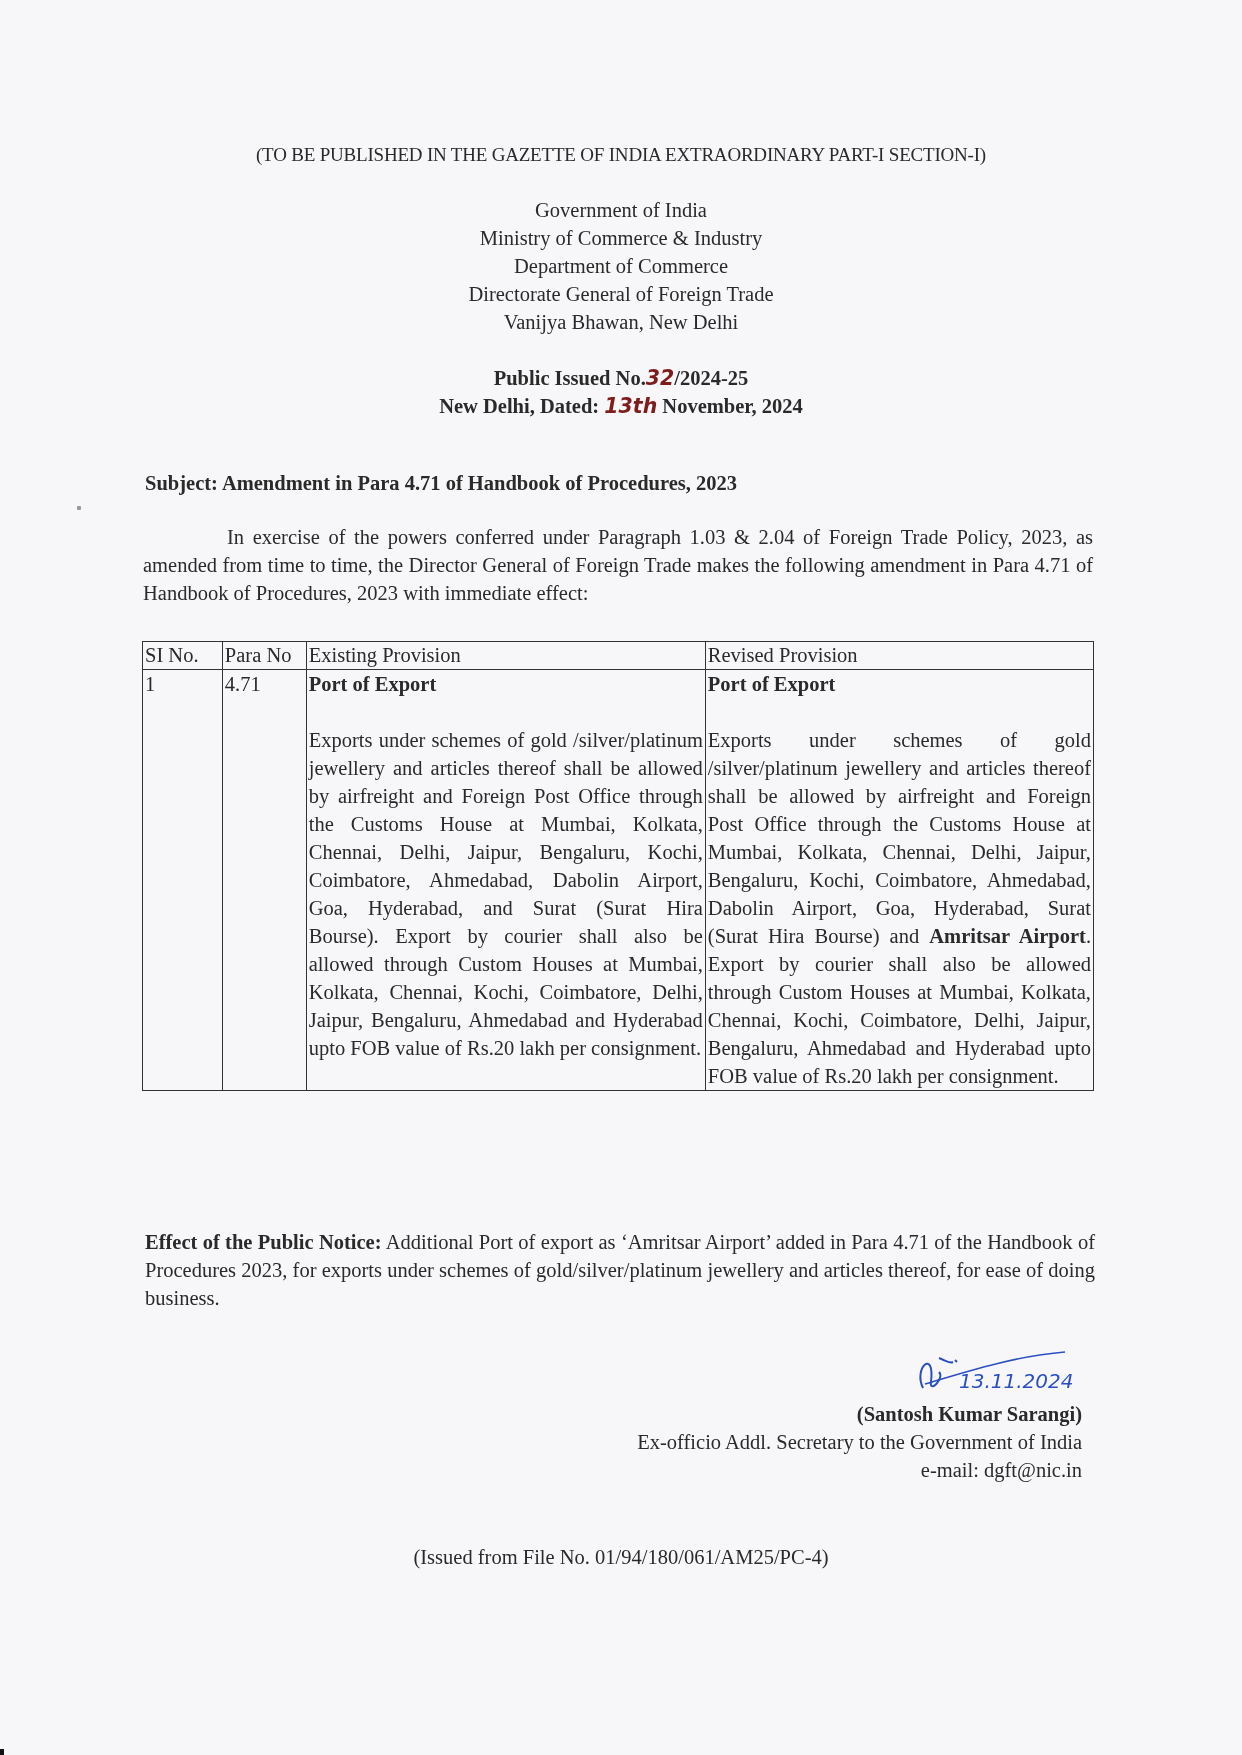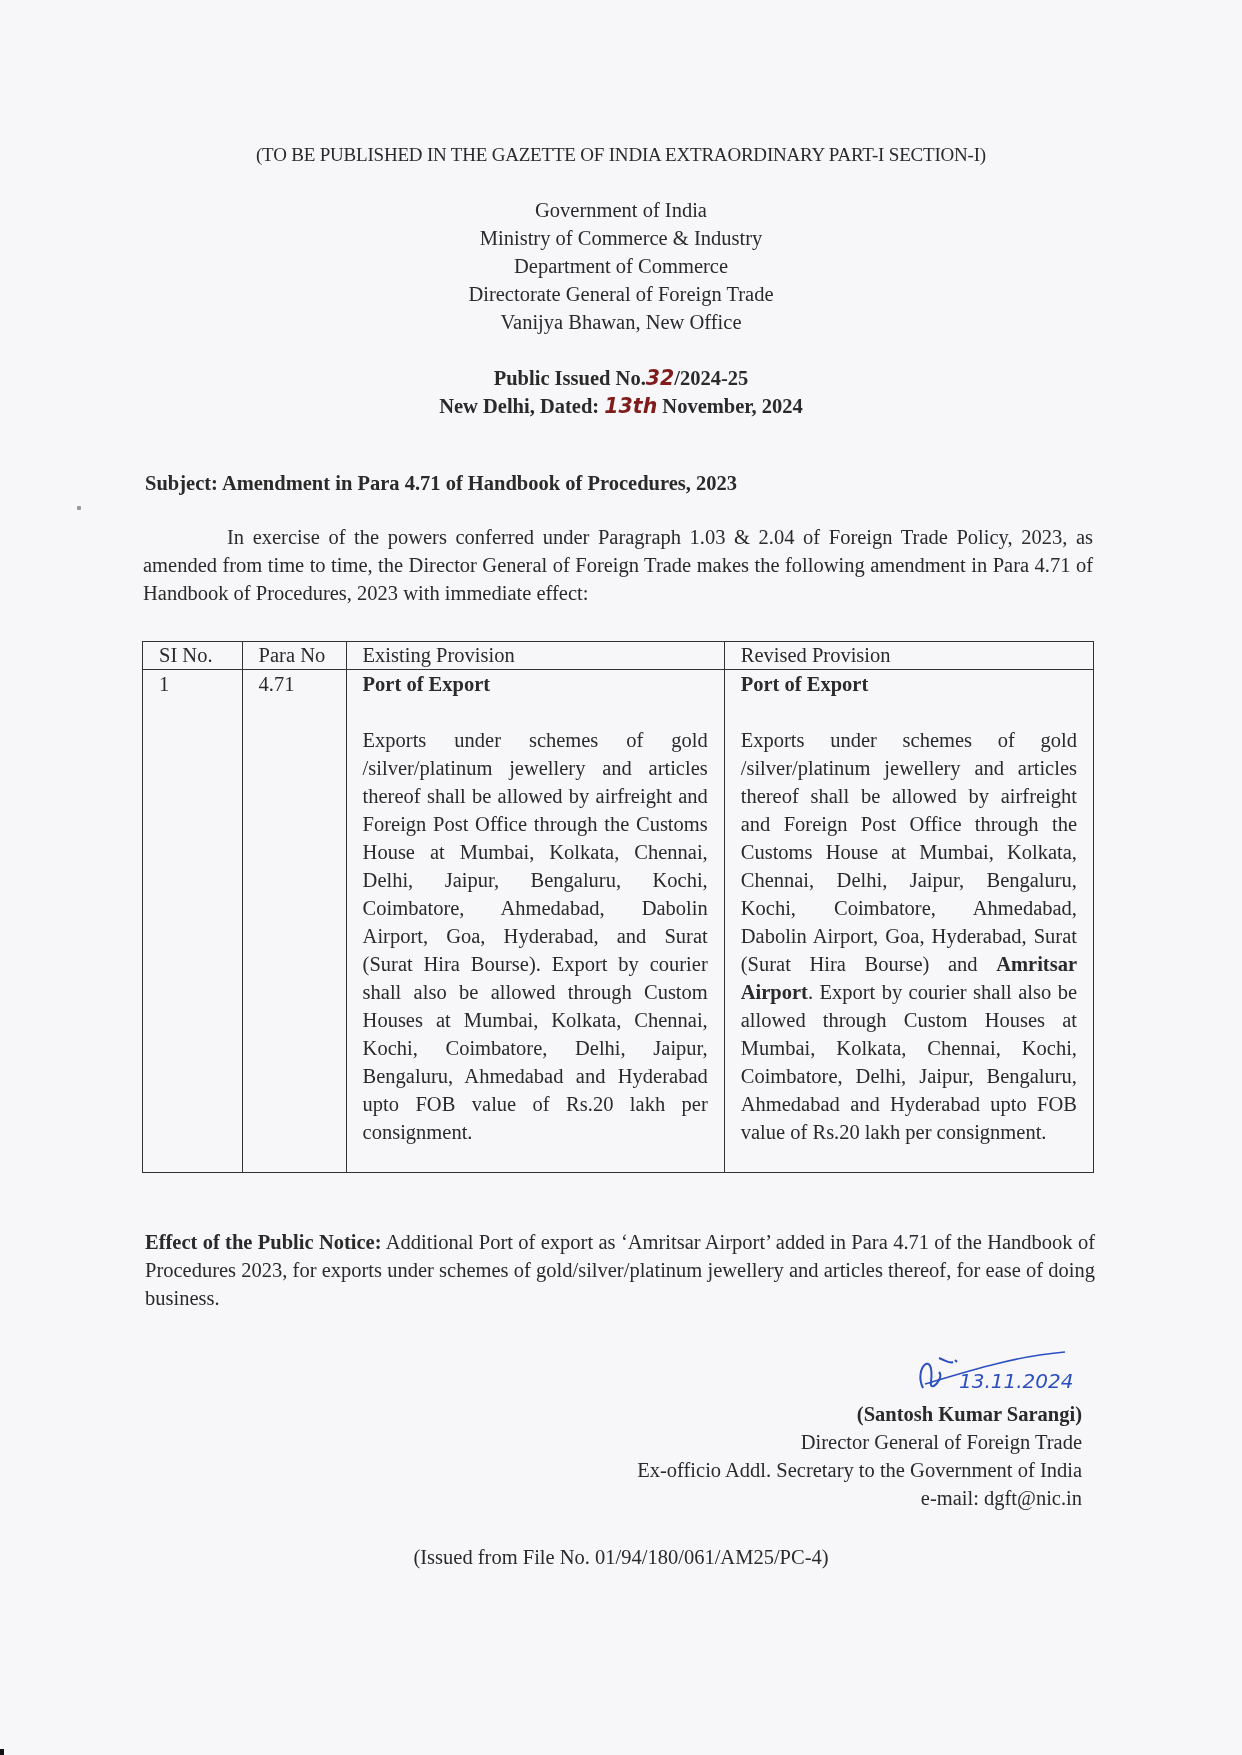--- a/index.html
+++ b/index.html
@@ -13,21 +13,21 @@
   .header-block { left:0; width:1242px; top:196px; font-size:20.5px; line-height:28px; }
   .notice { left:0; width:1242px; top:364px; font-size:20.5px; font-weight:bold; line-height:28px; }
   .hand { color:#7f1d1d; font-family:"DejaVu Sans", sans-serif; font-weight:bold; font-style:italic; }
   .subject { left:145px; top:472px; font-size:20.5px; font-weight:bold; }
   .para { left:143px; width:950px; top:523px; font-size:20.5px; line-height:28px; text-align:justify; }
   .para .indent { display:inline-block; width:84px; }
   table.prov {
     position:absolute; left:142px; top:641px; width:952px; border-collapse:collapse;
     font-size:20.5px; line-height:28px;
   }
-  table.prov td { border:1.5px solid #333; vertical-align:top; padding:0 16px; }
+  table.prov td { border:1.5px solid #333; vertical-align:top; padding:0 2px; }
   table.prov thead td { height:27px; line-height:27px; }
   .c1 { width:75px; } .c2 { width:79px; } .c3 { width:395px; } .c4 { width:384px; }
   .cell-body { text-align:justify; }
   .ptitle { font-weight:bold; margin-bottom:28px; margin-top:0px; }
   .bold { font-weight:bold; }
   .effect { left:145px; width:950px; top:1228px; font-size:20.5px; line-height:28px; text-align:justify; }
   .sig { left:905px; top:1338px; width:180px; height:60px; }
   .sign-block { right:160px; top:1400px; text-align:right; font-size:20.5px; line-height:28px;margin-left:8px; }
   .issued { left:0; width:1242px; top:1546px; font-size:20.5px; }
   .speck { left:77px; top:506px; width:4px; height:4px; background:#999; border-radius:1px; }
@@ -36,21 +36,21 @@
 </head>
 <body>
 
 <div class="abs gazette center">(TO BE PUBLISHED IN THE GAZETTE OF INDIA EXTRAORDINARY PART-I SECTION-I)</div>
 
 <div class="abs header-block center">
   <div>Government of India</div>
   <div>Ministry of Commerce &amp; Industry</div>
   <div>Department of Commerce</div>
   <div>Directorate General of Foreign Trade</div>
-  <div>Vanijya Bhawan, New Office</div>
+  <div>Vanijya Bhawan, New Delhi</div>
 </div>
 
 <div class="abs notice center">
   <div>
     <span>Public Issued No.</span><span class="hand">32</span><span>/2024-25</span>
   </div>
   <div>
     <span>New Delhi, Dated: </span><span class="hand">13th</span><span> November, 2024</span>
   </div>
 </div>
@@ -90,21 +90,20 @@
 <div class="abs sig">
   <svg width="180" height="60" viewBox="0 0 180 60">
     <path d="M18 50 C 8 30, 30 10, 26 44 C 24 56, 40 40, 34 34 M34 20 C 40 22, 44 26, 48 24 M50 22 L52 24" stroke="#2b4fc0" stroke-width="2" fill="none"></path>
     <path d="M20 46 C 60 34, 110 18, 160 14" stroke="#2b4fc0" stroke-width="1.6" fill="none"></path>
     <text x="54" y="50" font-size="20" fill="#2b4fc0" font-family="DejaVu Sans, sans-serif" font-style="italic">13.11.2024</text>
   </svg>
 </div>
 
 <div class="abs sign-block">
   <div class="bold">(Santosh Kumar Sarangi)</div>
-  <div>Director General of Foreign Trade</div>
   <div>Ex-officio Addl. Secretary to the Government of India</div>
   <div>e-mail: dgft@nic.in</div>
 </div>
 
 <div class="abs issued center">(Issued from File No. 01/94/180/061/AM25/PC-4)</div>
 
 <div class="abs speck"></div>
 <div class="abs edge-mark"></div>
 
 </body></html>

